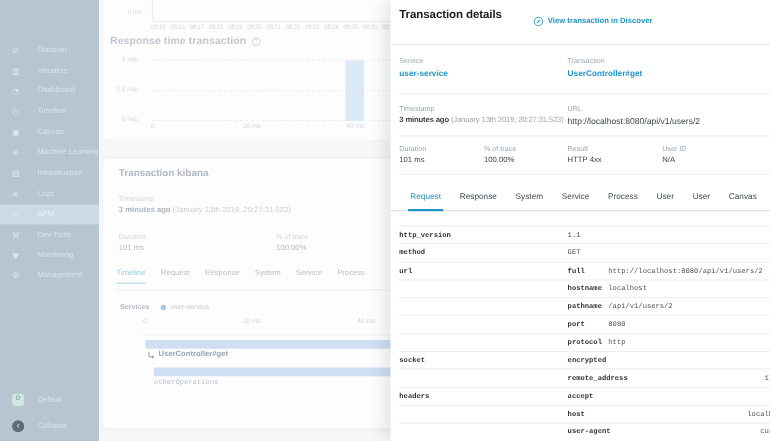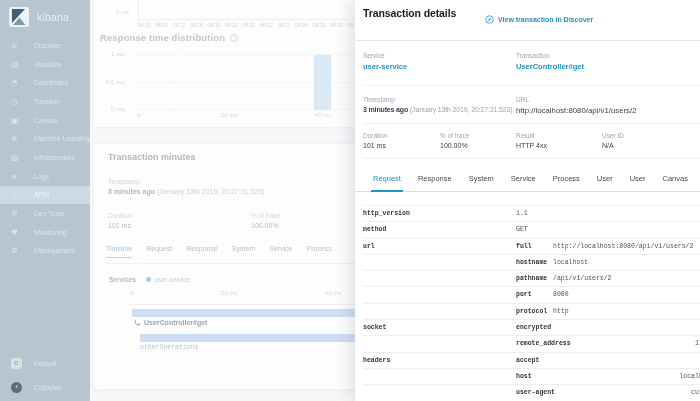--- a/index.html
+++ b/index.html
@@ -86,29 +86,20 @@
   .prow .v { color:#4a5258; }
   .prow .v.plain { left:153px; }
   .prow .v.nested { left:190px; max-width:145px; overflow:hidden; }
   .prow .v.rightv { right:2px; }
   .fly-scrollbar { position:absolute; right:2px; top:57px; width:4px; height:336px; background:#aaabad; border-radius:2px; cursor:grab; }
 </style>
 </head>
 <body>
 
 <div class="sidebar">
-  <div class="logo-row">
-    <span class="logo-tile">
-      <svg width="20" height="20" viewBox="0 0 20 20">
-        <path d="M3 2 L16 2 L3 16 Z" fill="#41606f"></path>
-        <path d="M4 18 L10.5 10.5 L16.5 18 Z" fill="#7e9aa8"></path>
-      </svg>
-    </span>
-    <span class="logo-text">kibana</span>
-  </div>
   <nav class="nav">
       <div class="nav-item">
         <span class="nav-icon">⊘</span>
         <span class="nav-label">Discover</span>
       </div>
       <div class="nav-item">
         <span class="nav-icon">▥</span>
         <span class="nav-label">Visualize</span>
       </div>
       <div class="nav-item">
@@ -180,21 +171,21 @@
         <span>08:21</span>
         <span>08:22</span>
         <span>08:23</span>
         <span>08:24</span>
         <span>08:25</span>
         <span>08:26</span>
         <span>08:27</span>
       </div>
 
     <div class="dist-head">
-      <span class="dist-title">Response time distribution</span>
+      <span class="dist-title">Response time transaction</span>
       <span class="q-icon">?</span>
     </div>
     <div id="dist-rows">
         <div class="dist-row" style="top: 57px;">
           <span class="tick">1 req.</span>
           <span class="gline"></span>
         </div>
         <div class="dist-row" style="top: 84.5px;">
           <span class="tick">0.5 req.</span>
           <span class="gline"></span>
@@ -206,21 +197,21 @@
       </div>
     <div class="dist-bar"></div>
     <div class="dist-xticks" id="dist-xticks">
         <span style="left: 45px;">0</span>
         <span style="left: 135px;">20 ms</span>
         <span style="left: 229px;">40 ms</span>
       </div>
   </div>
 
   <div class="card card-sample">
-    <div class="sample-title">Transaction minutes</div>
+    <div class="sample-title">Transaction kibana</div>
 
     <div class="bg-lab" style="left:14px; top:34px;">Timestamp</div>
     <div class="bg-val" style="left:14px; top:44px;">
       <b>3 minutes ago</b>
       <span class="lite">(January 13th 2019, 20:27:31.523)</span>
     </div>
 
     <div class="bg-lab" style="left:14px; top:68px;">Duration</div>
     <div class="bg-val" style="left:14px; top:78px;">101 ms</div>
     <div class="bg-lab" style="left:157px; top:68px;">% of trace</div>

